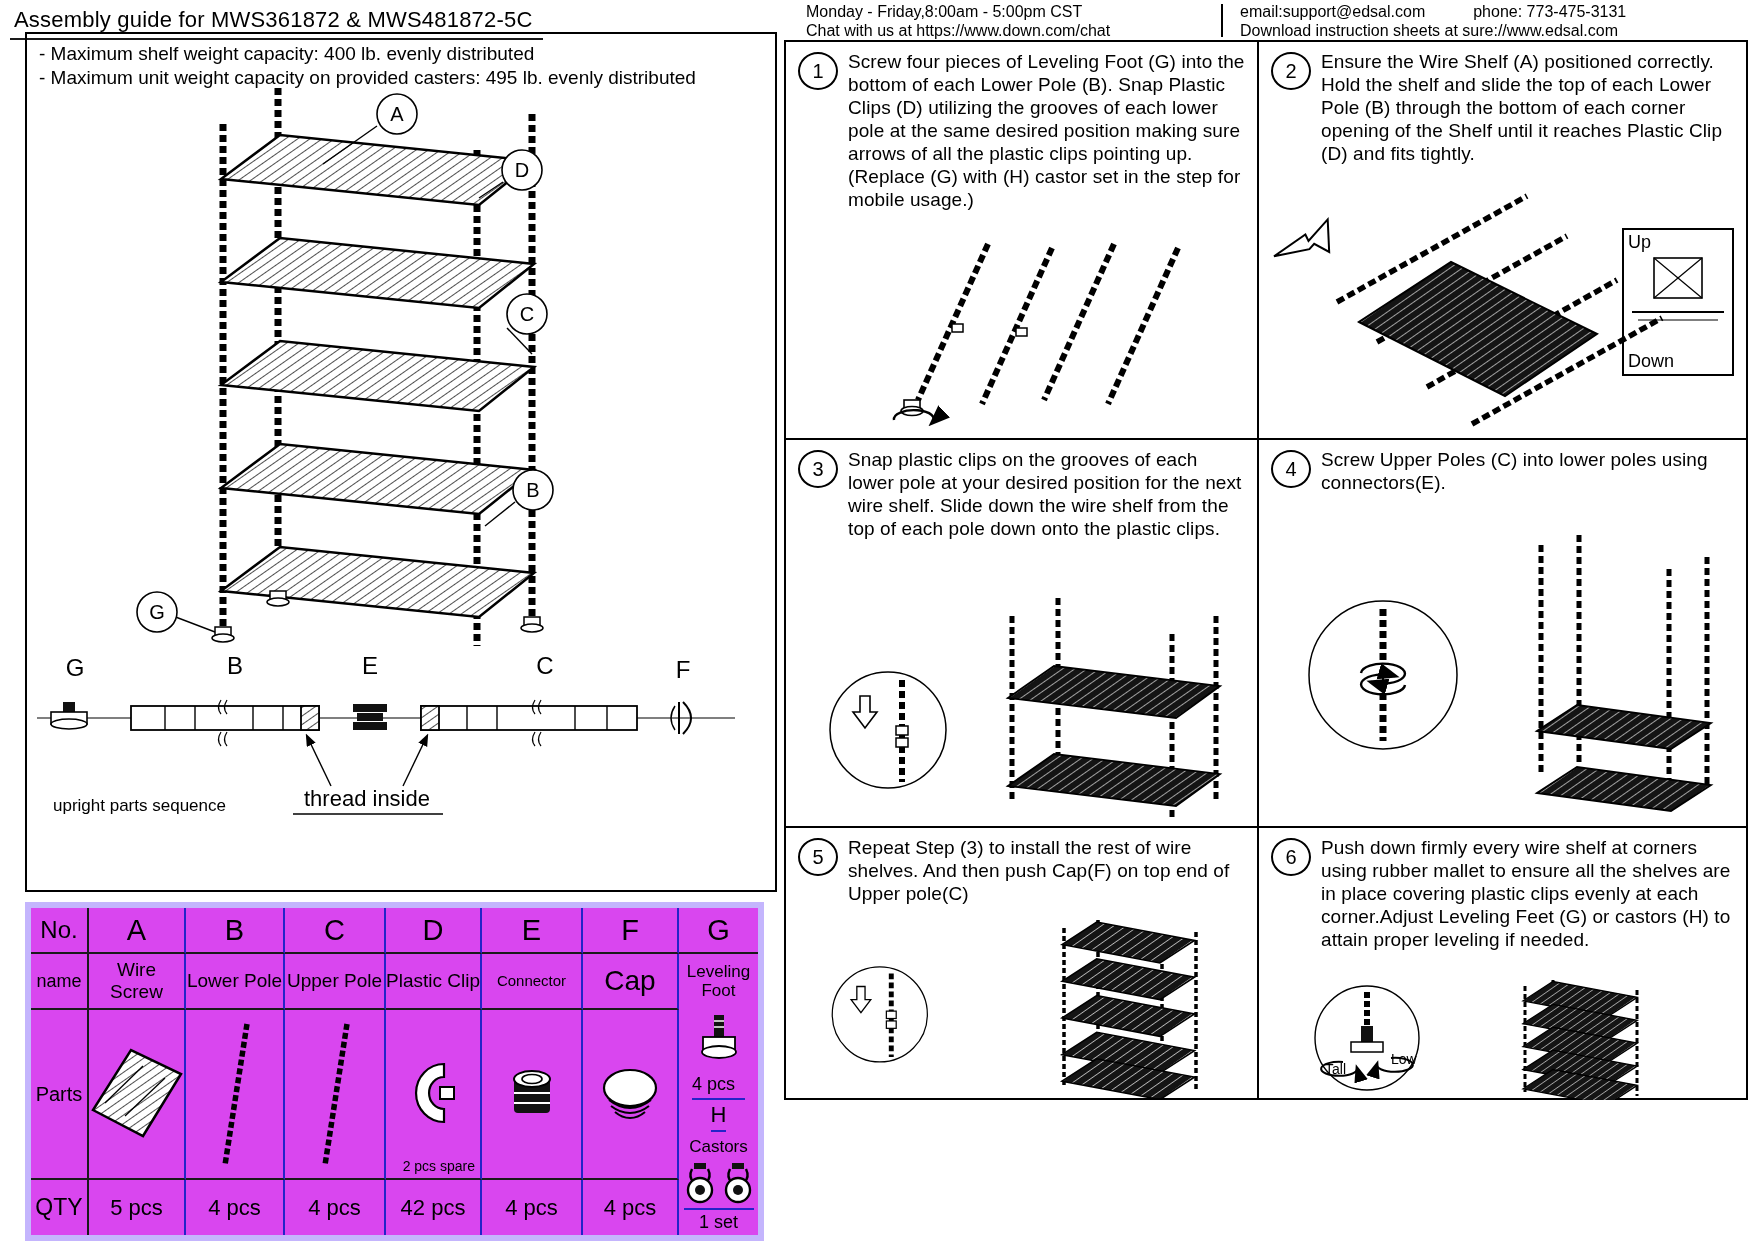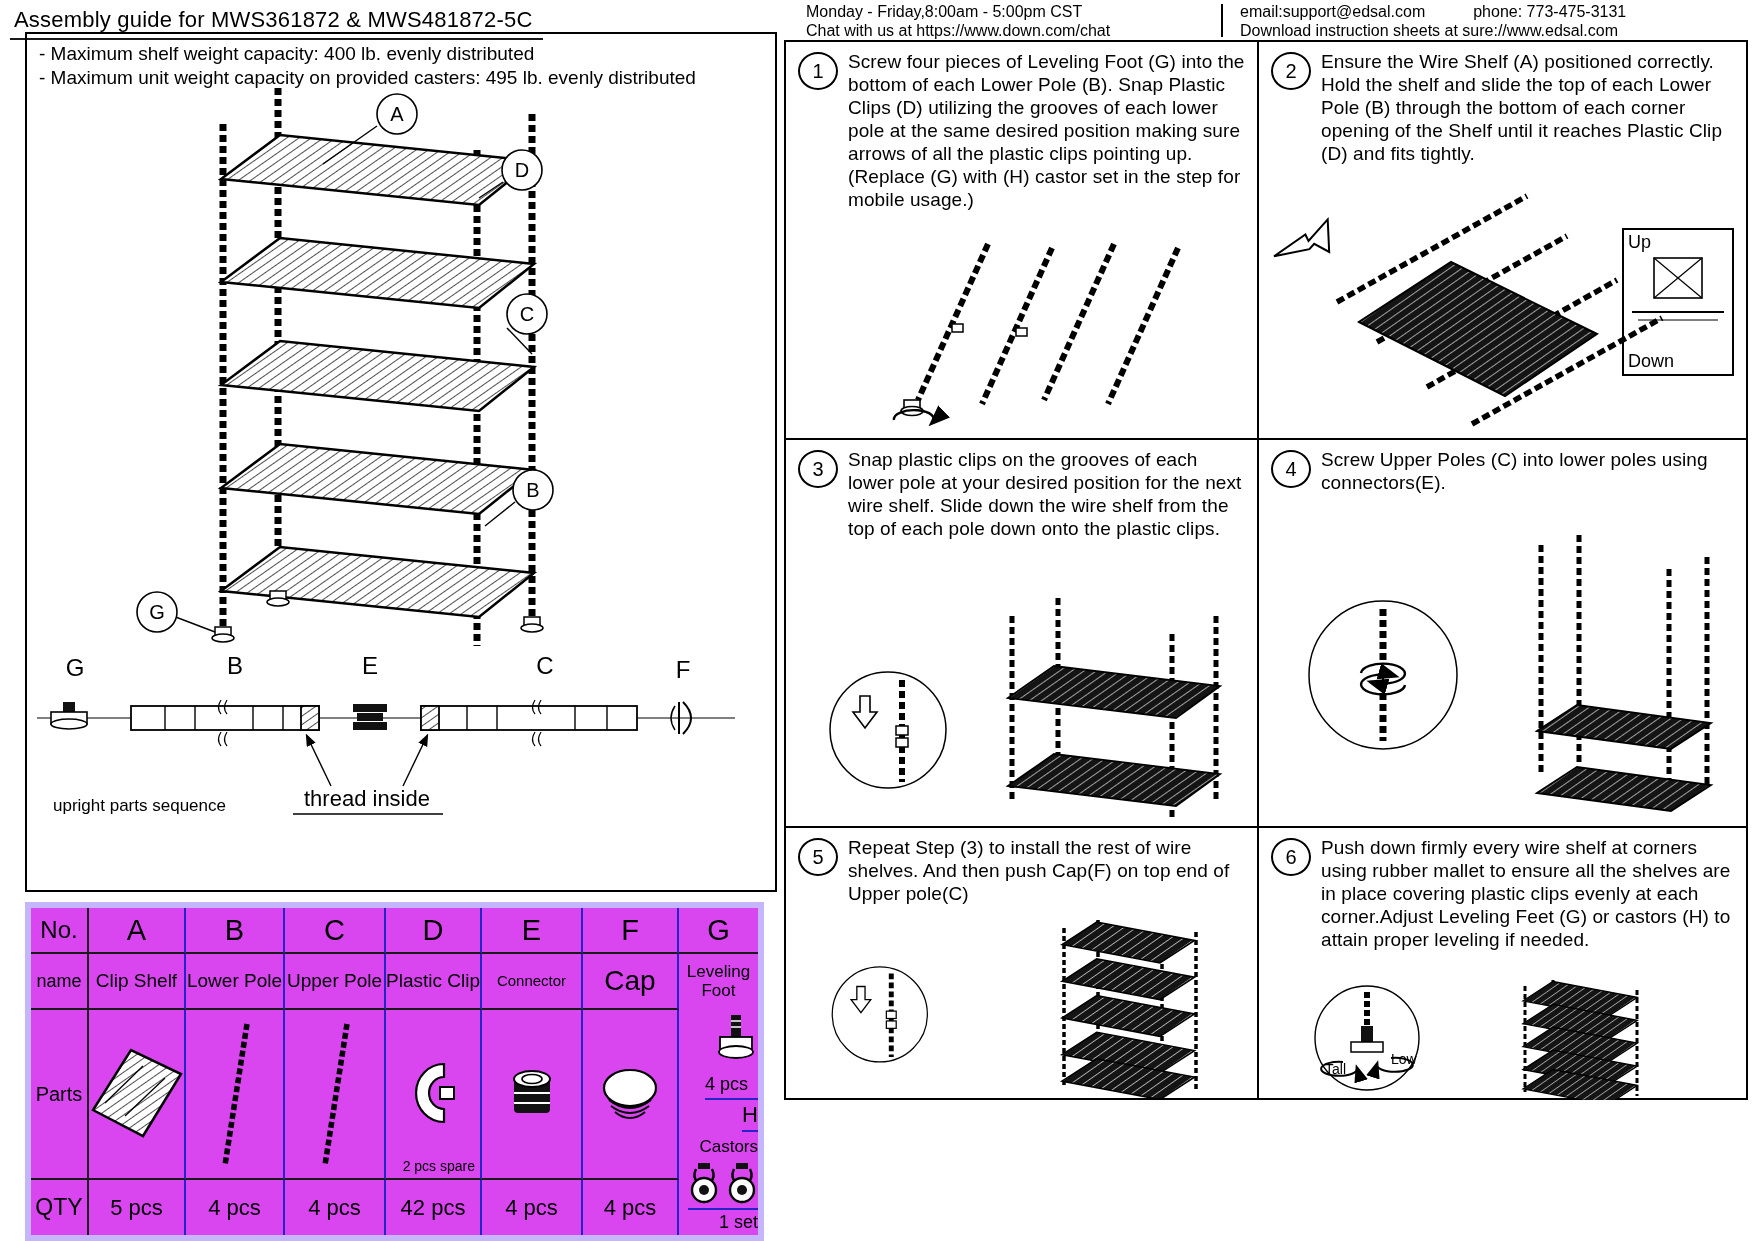--- a/index.html
+++ b/index.html
@@ -36,21 +36,21 @@
   .cell.bot { border-bottom:none; }
   .hletter { font-size:29px; }
   .rowlab  { font-size:18px; }
   .pname   { font-size:19px; line-height:22px; }
   .pname.small { font-size:15px; }
   .pname.big   { font-size:28px; }
   .qty { font-size:22px; }
   .parts-cell { flex-direction:column; justify-content:center; }
   .spare-note { position:absolute; bottom:4px; right:5px; font-size:14px; }
   .gcol { grid-column:8; grid-row:2 / 5; border-right:none; border-bottom:none;
-          display:flex; flex-direction:column; align-items:flex-end; }
+          display:flex; flex-direction:column; align-items:center; }
   .g-sub { display:flex; align-items:center; justify-content:center; text-align:center; }
   .g-name { height:54px; font-size:17px; line-height:19px; }
   .g-icon { height:62px; }
   .g-qty  { height:30px; font-size:18px; justify-content:flex-end; padding-right:10px;
             border-bottom:2px solid #2424c8; }
   .g-h    { height:32px; font-size:22px; border-bottom:2px solid #2424c8; }
   .g-cast-label { height:26px; font-size:17px; padding-top:4px;}
   .g-cast-icons { height:52px; display:flex; align-items:center; justify-content:center; gap:6px;
                   border-bottom:2px solid #2424c8; }
   .g-set  { flex:1; font-size:18px; }
@@ -244,21 +244,21 @@
   <div class="cell kb hletter" style="font-size:24px">No.</div>
   <div class="cell hletter">A</div>
   <div class="cell hletter">B</div>
   <div class="cell hletter">C</div>
   <div class="cell hletter">D</div>
   <div class="cell hletter">E</div>
   <div class="cell hletter">F</div>
   <div class="cell last hletter">G</div>
 
   <div class="cell kb rowlab">name</div>
-  <div class="cell pname">Clip Shelf</div>
+  <div class="cell pname">Wire Screw</div>
   <div class="cell pname">Lower Pole</div>
   <div class="cell pname">Upper Pole</div>
   <div class="cell pname">Plastic Clip</div>
   <div class="cell pname small">Connector</div>
   <div class="cell pname big">Cap</div>
 
   <div class="cell kb rowlab" style="font-size:20px">Parts</div>
   <div class="cell parts-cell">
     <svg width="100" height="96" viewBox="0 0 100 96">
       <polygon points="6,64 56,90 94,28 44,4" fill="url(#hatchL)" stroke="#000" stroke-width="2.5"></polygon>

